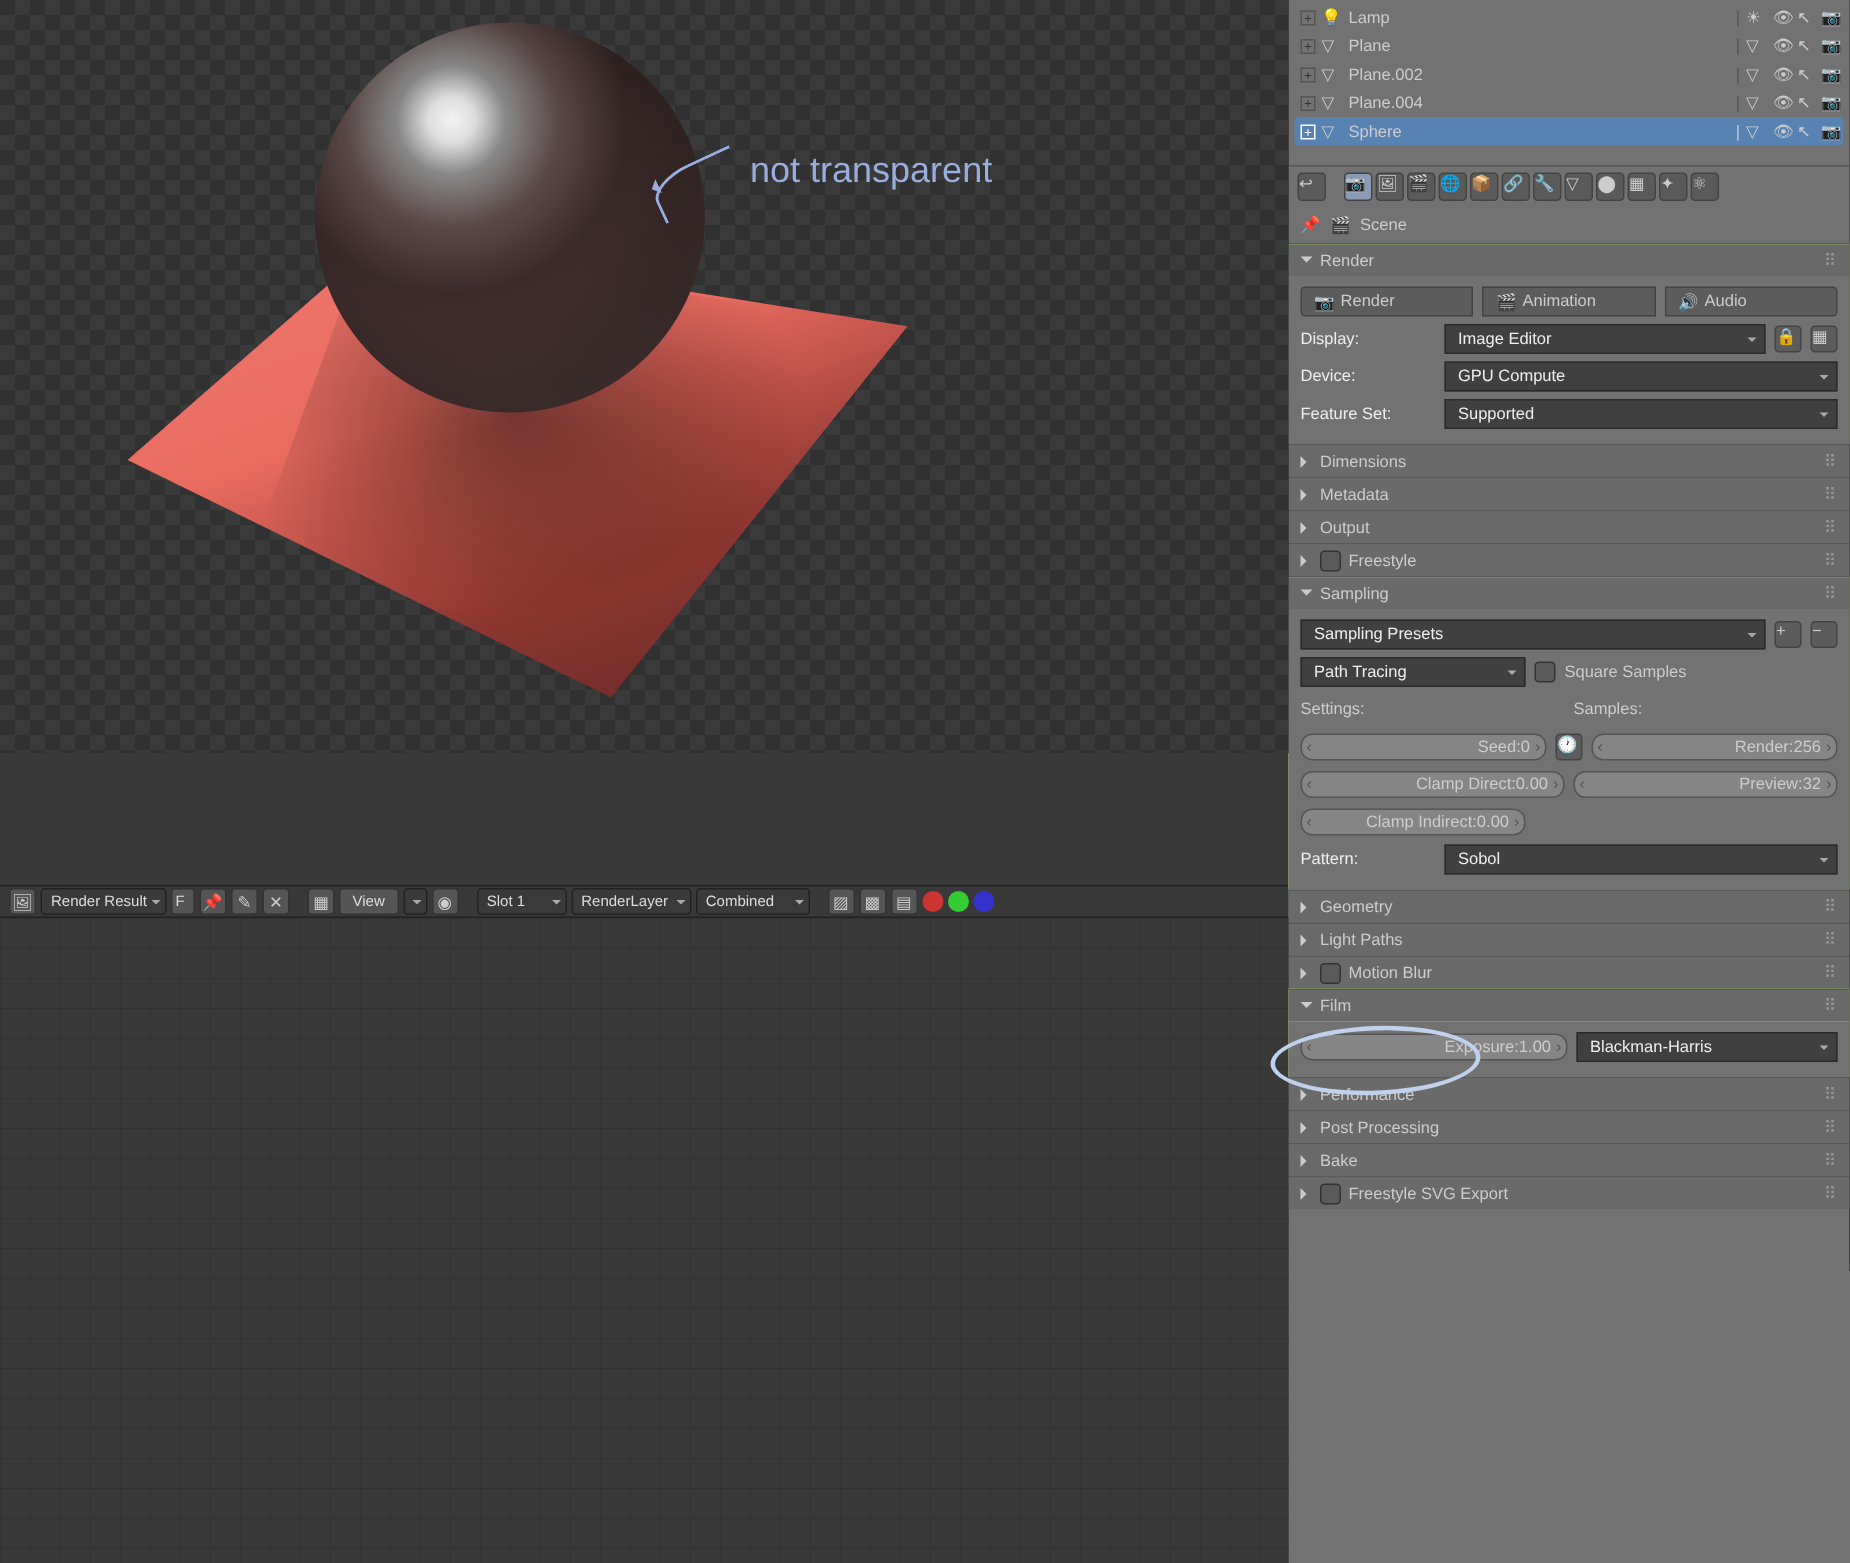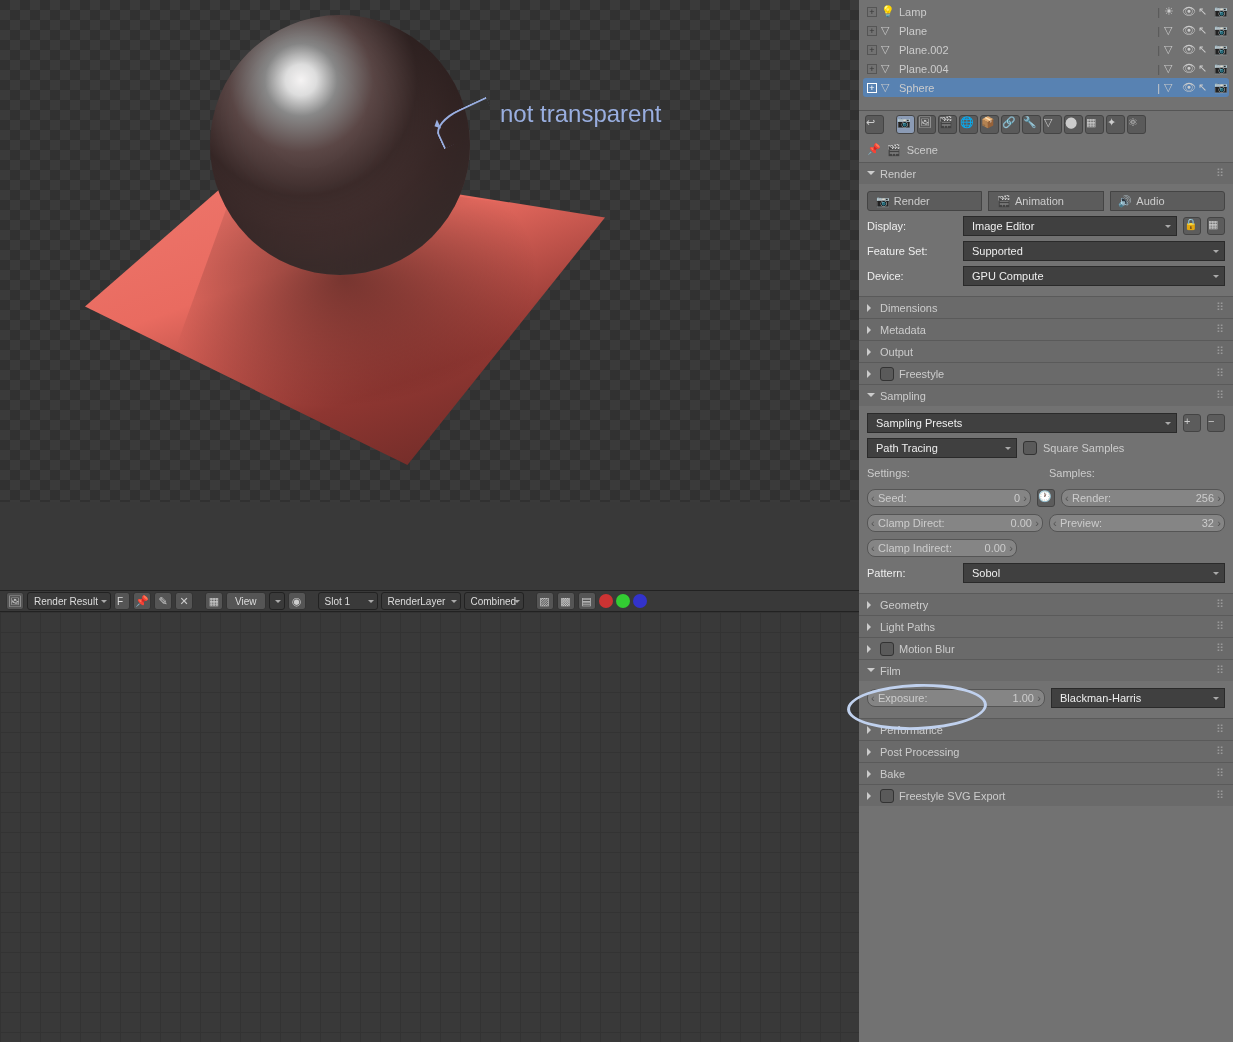--- a/index.html
+++ b/index.html
@@ -74,21 +74,21 @@
 .phead .grip{margin-left:auto;color:#999;letter-spacing:1px}
 .pbody{padding:6px 8px;background:#727272}
 .prow{display:flex;align-items:center;height:22px;gap:6px;margin-bottom:3px}
 .prow .plab{width:90px;font-size:11px;color:#eee}
 .pbtn{flex:1;background:#5c5c5c;border:1px solid #444;border-radius:3px;padding:3px 8px;font-size:11px;color:#eee;display:flex;align-items:center;gap:4px;height:20px}
 .pbtn.seg{border-radius:0}
 .pbtn.seg:first-child{border-radius:3px 0 0 3px}
 .pbtn.seg:last-child{border-radius:0 3px 3px 0}
 .pdrop{flex:1;background:#404040;border:1px solid #2a2a2a;border-radius:0;padding:3px 8px;font-size:11px;color:#eee;height:20px;position:relative}
 .pdrop::after{content:"";position:absolute;right:5px;top:8px;border:3px solid transparent;border-top-color:#aaa}
-.pnum{flex:1;background:#858585;border:1px solid #555;border-radius:8px;padding:2px 10px;font-size:11px;color:#111;height:18px;display:flex;justify-content:space-between;position:relative}
+.pnum{flex:1;background:#858585;border:1px solid #555;border-radius:8px;padding:2px 10px;font-size:11px;color:#111;height:18px;display:flex;justify-content:flex-end;position:relative}
 .pnum::before{content:"‹";position:absolute;left:3px;color:#555}
 .pnum::after{content:"›";position:absolute;right:3px;color:#555}
 .pcheck{width:14px;height:14px;background:#5a5a5a;border:1px solid #333;border-radius:3px;display:inline-flex;align-items:center;justify-content:center}
 .pcheck.on::after{content:"✓";color:#ddd;font-size:10px}
 .smallicon{width:18px;height:18px;background:#5c5c5c;border:1px solid #444;border-radius:3px}
 
 .circle-annot{position:absolute;border:3px solid #c0d1ee;border-radius:50%;pointer-events:none;width:140px;height:46px;transform:rotate(-2deg)}
 </style>
 </head>
 <body>
@@ -116,21 +116,21 @@
       <div class="ticon">✎</div>
       <div class="ticon">✕</div>
       <div style="width:6px"></div>
       <div class="ticon">▦</div>
       <div class="tbtn">View</div>
       <div class="tdrop" style="width:14px;padding:2px 10px 2px 4px"></div>
       <div class="ticon">◉</div>
       <div style="width:6px"></div>
       <div class="tdrop" style="width:60px">Slot 1</div>
       <div class="tdrop" style="width:80px">RenderLayer</div>
-      <div class="tdrop" style="width:60px">Combined</div>
+      <div class="tdrop" style="width:76px">Combined</div>
       <div style="width:6px"></div>
       <div class="ticon">▨</div>
       <div class="ticon">▩</div>
       <div class="ticon">▤</div>
       <div>
           <div class="tcolor" style="background:#c33"></div>
         </div>
       <div>
           <div class="tcolor" style="background:#3c3"></div>
         </div>
@@ -259,26 +259,26 @@
               <span>Audio</span>
             </div>
         </div>
         <div class="prow">
             <span class="plab">Display:</span>
             <div class="pdrop">Image Editor</div>
             <div class="smallicon">🔒</div>
             <div class="smallicon">▦</div>
           </div>
         <div class="prow">
+            <span class="plab">Device:</span>
+            <div class="pdrop">GPU Compute</div>
+          </div>
+        <div class="prow">
             <span class="plab">Feature Set:</span>
             <div class="pdrop">Supported</div>
-          </div>
-        <div class="prow">
-            <span class="plab">Device:</span>
-            <div class="pdrop">GPU Compute</div>
           </div>
       </div>
     </div>
 
     <div class="panel">
         <div class="phead closed">
           <span class="tri"></span>
           <span>Dimensions</span>
           <span class="grip">⠿</span>
         </div>

